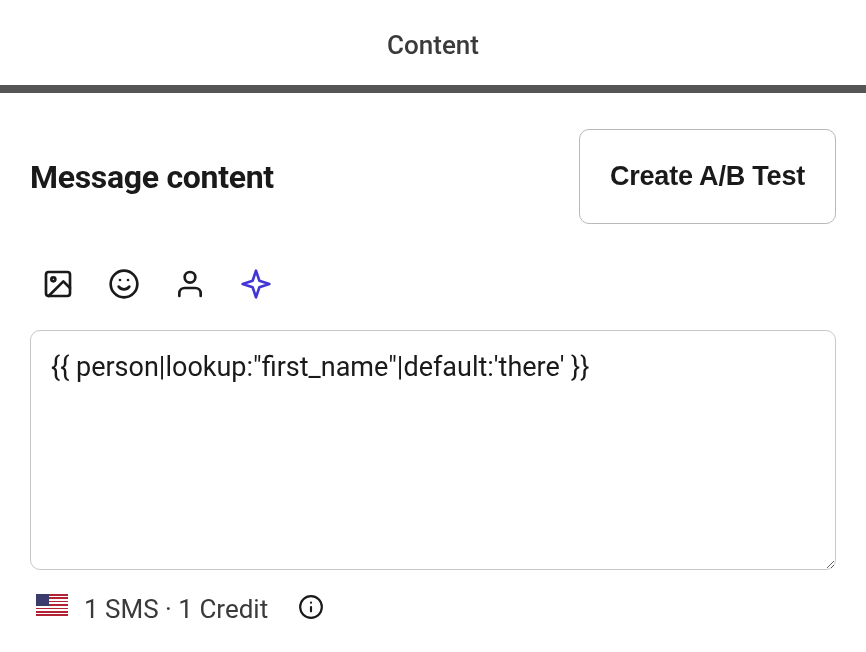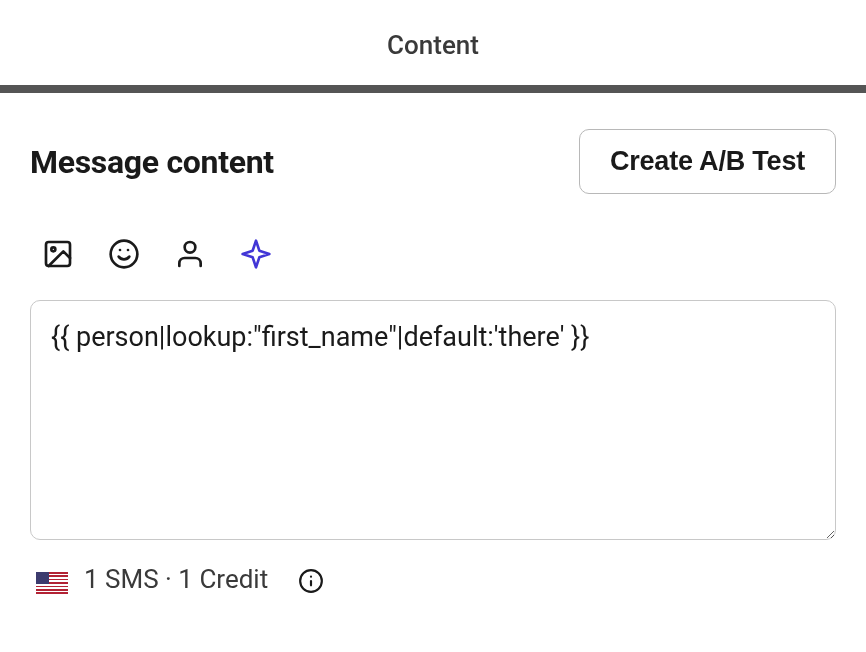--- a/index.html
+++ b/index.html
@@ -50,21 +50,21 @@
     .section-title {
       font-size: 32px;
       font-weight: 700;
       color: #1a1a1a;
       letter-spacing: -0.3px;
     }
     .btn {
       background: #fff;
       border: 1.5px solid #b8b8b8;
       border-radius: 10px;
-      padding: 16px 30px;
+      padding: 31px 30px;
       font-size: 27px;
       font-weight: 600;
       color: #1a1a1a;
       cursor: pointer;
       letter-spacing: -0.2px;
     }
     .toolbar {
       display: flex;
       gap: 34px;
       padding: 34px 0 30px 42px;
@@ -100,21 +100,21 @@
     .status-bar {
       display: flex;
       justify-content: space-between;
       align-items: center;
       padding: 20px 36px 0 36px;
       font-size: 26px;
       color: #3a3a3a;
     }
     .status-left {
       display: flex;
-      align-items: flex-end;
+      align-items: flex-start;
       gap: 16px;
     }
     .flag {
       width: 32px;
       height: 22px;
       display: inline-block;
       position: relative;
       background: linear-gradient(
         to bottom,
         #b22234 0%, #b22234 7.7%,

